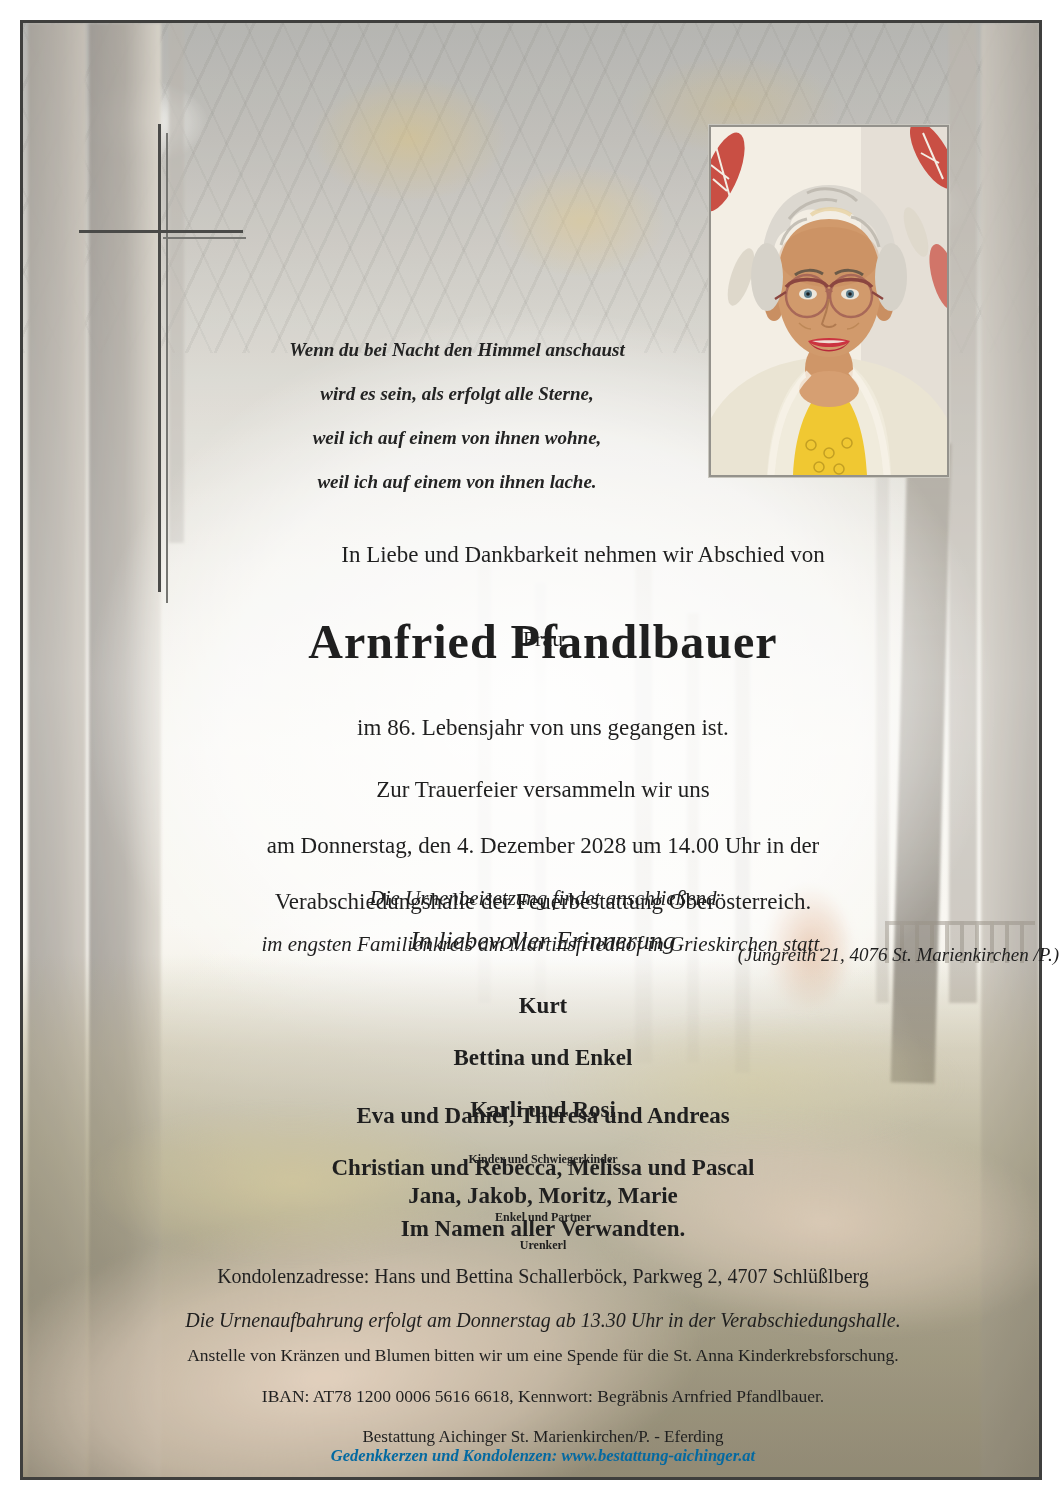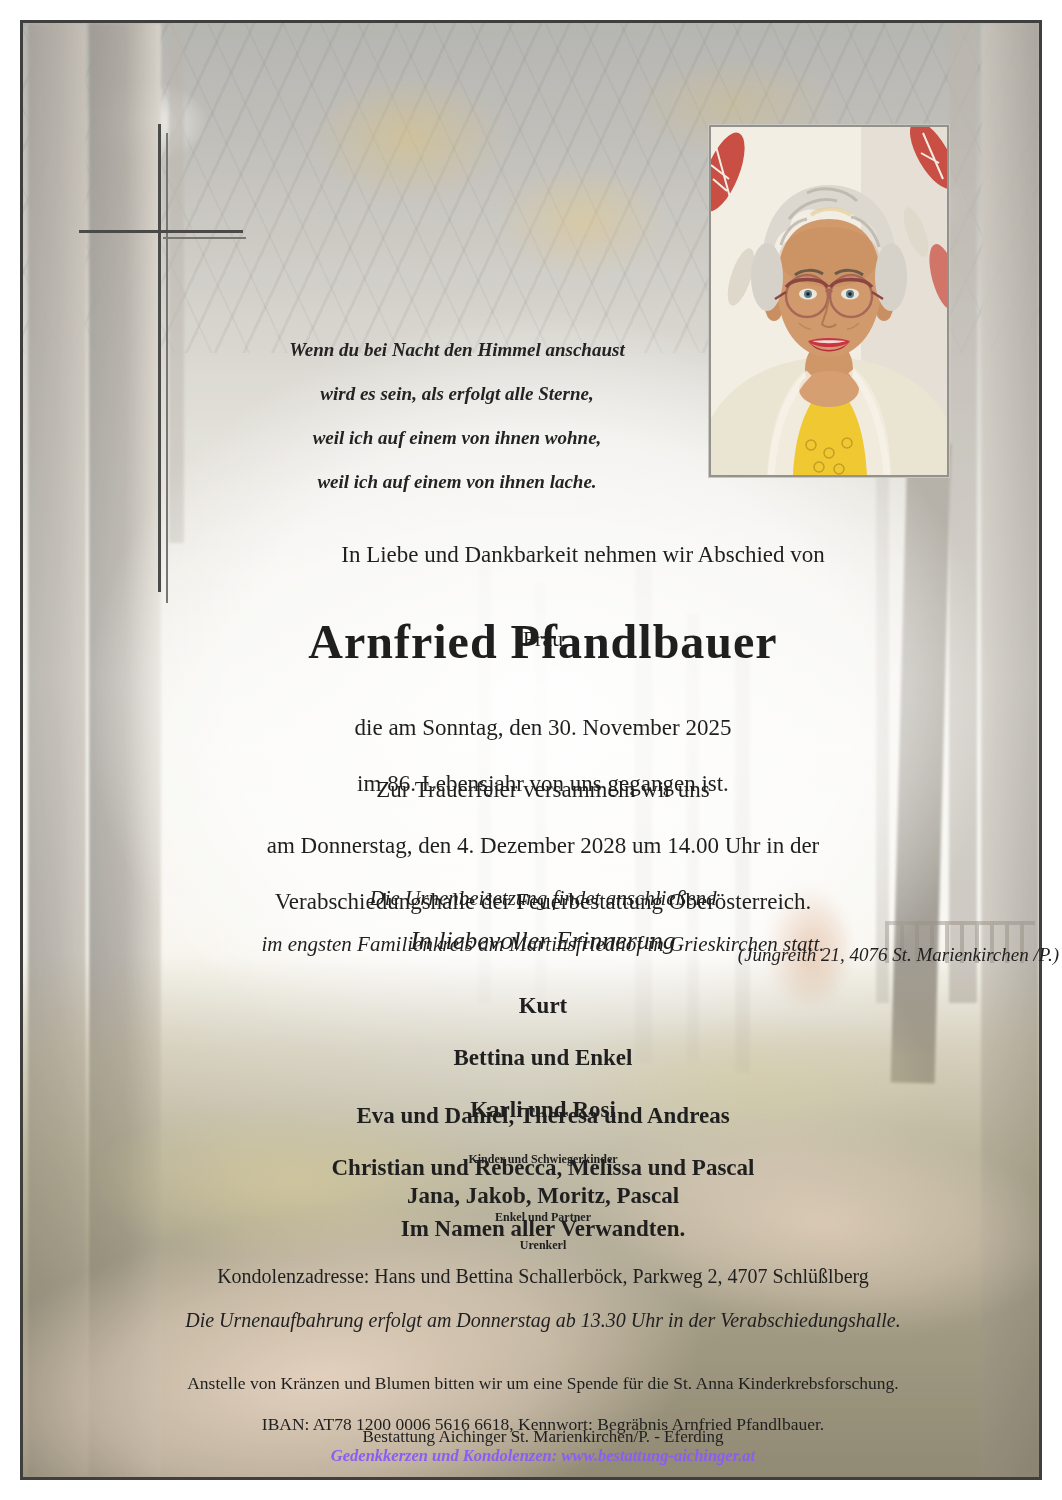--- a/index.html
+++ b/index.html
@@ -207,21 +207,20 @@
   <div>wird es sein, als erfolgt alle Sterne,</div>
   <div>weil ich auf einem von ihnen wohne,</div>
   <div>weil ich auf einem von ihnen lache.</div>
 </div>
 
 <div class="tb col t23" style="top:541px;margin-left:40px;">In Liebe und Dankbarkeit nehmen wir Abschied von</div>
 <div class="tb col" style="top:578px;font-size:22px;margin-top:48px;">Frau</div>
 <div class="tb col name" style="top:614px;">Arnfried Pfandlbauer</div>
 
 <div class="tb col t23" style="top:686px;">
-  <div>die am Sonntag, den 30. November 2025</div>
   <div>im 86. Lebensjahr von uns gegangen ist.</div>
 </div>
 
 <div class="tb col t23" style="top:748px;">
   <div>Zur Trauerfeier versammeln wir uns</div>
   <div>am Donnerstag, den 4. Dezember 2028 um 14.00 Uhr in der</div>
   <div>Verabschiedungshalle der Feuerbestattung Oberösterreich.</div>
   <div class="it19">(Jungreith 21, 4076 St. Marienkirchen /P.)</div>
 </div>
 
@@ -239,29 +238,29 @@
   <div class="it18">Kinder und Schwiegerkinder</div>
 </div>
 
 <div class="tb col b23" style="top:1077px;">
   <div>Eva und Daniel, Theresa und Andreas</div>
   <div>Christian und Rebecca, Melissa und Pascal</div>
   <div class="it18">Enkel und Partner</div>
 </div>
 
 <div class="tb col b23" style="top:1157px;">
-  <div>Jana, Jakob, Moritz, Pascal</div>
+  <div>Jana, Jakob, Moritz, Marie</div>
   <div class="it18">Urenkerl</div>
 </div>
 
 <div class="tb col b23" style="top:1216px;">Im Namen aller Verwandten.</div>
 
 <div class="tb col t20" style="top:1265px;">Kondolenzadresse: Hans und Bettina Schallerböck, Parkweg 2, 4707 Schlüßlberg</div>
 
 <div class="tb col it20" style="top:1309px;">Die Urnenaufbahrung erfolgt am Donnerstag ab 13.30 Uhr in der Verabschiedungshalle.</div>
 
-<div class="tb col t17" style="top:1352px;">
+<div class="tb col t17" style="top:1324px;">
   <div>Anstelle von Kränzen und Blumen bitten wir um eine Spende für die St. Anna Kinderkrebsforschung.</div>
   <div>IBAN: AT78 1200 0006 5616 6618, Kennwort: Begräbnis Arnfried Pfandlbauer.</div>
 </div>
 
 <div class="tb col t17b" style="top:1427px;">Bestattung Aichinger St. Marienkirchen/P. - Eferding</div>
-<div class="tb col bi16" style="top:1446px;color:#8b5cf6;">Gedenkkerzen und Kondolenzen: www.bestattung-aichinger.at</div>
+<div class="tb col bi16" style="top:1446px;color:#0369a1;">Gedenkkerzen und Kondolenzen: www.bestattung-aichinger.at</div>
 
 </body></html>

